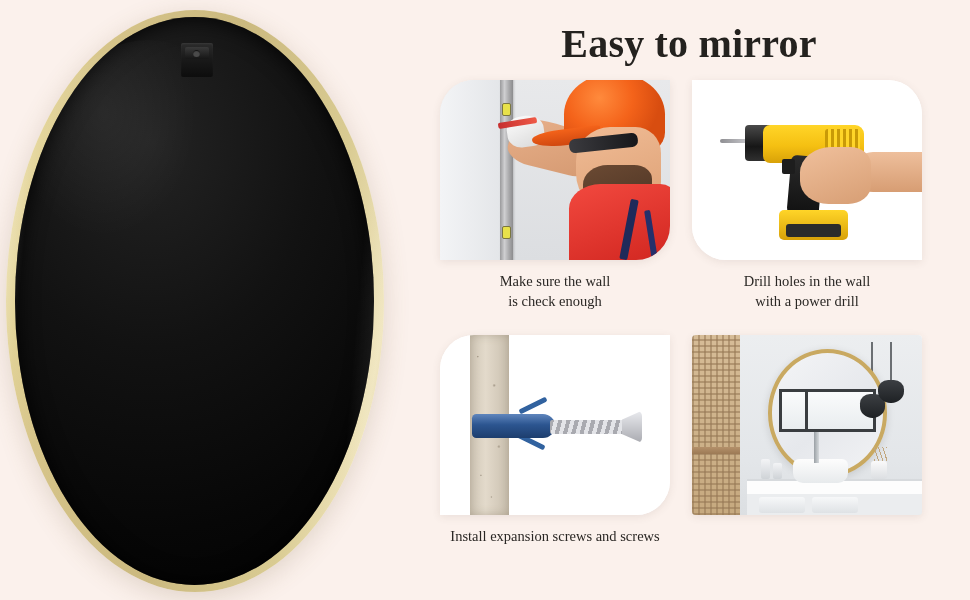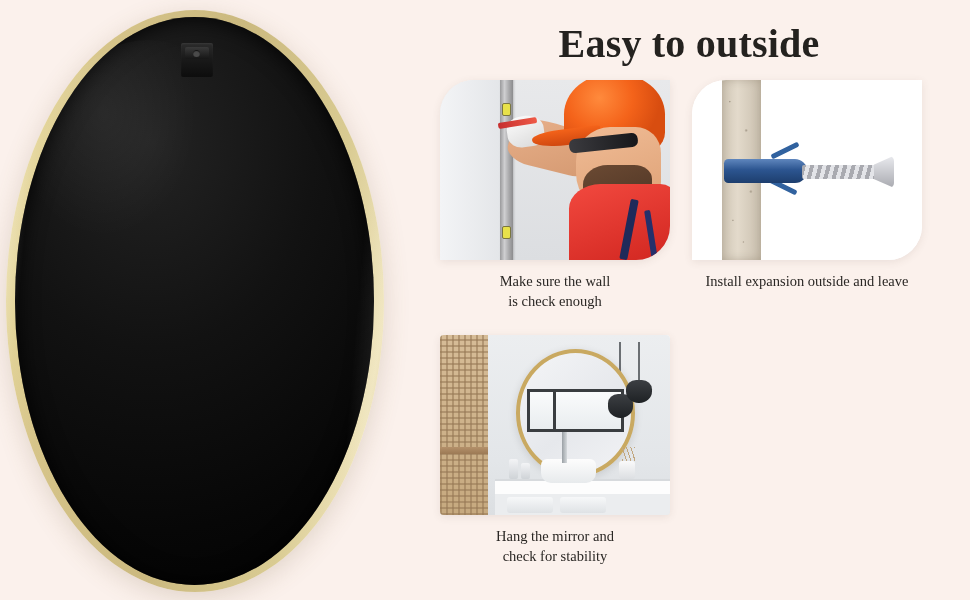--- a/index.html
+++ b/index.html
@@ -331,21 +331,21 @@
     <div id="mirror">
       <div id="mirror-back">
         <div id="mirror-sheen"></div>
         <div id="mount-bracket"></div>
       </div>
     </div>
   </div>
 
   <div id="steps-panel">
 
-    <div id="headline">Easy to outside</div>
+    <div id="headline">Easy to mirror</div>
 
     <div id="steps-grid">
 
       <div class="step">
         <div class="thumb corner-tl-br">
           <div class="sc1">
             <div class="sc1-wallL"></div>
             <div class="sc1-level">
               <div class="sc1-vial v1"></div>
               <div class="sc1-vial v2"></div>
@@ -362,36 +362,57 @@
             <div class="sc1-strap"></div>
             <div class="sc1-strap2"></div>
           </div>
         </div>
         <div class="caption">
           <span class="ln">Make sure the wall</span>
           <span class="ln">is check enough</span>
         </div>
       </div>
 
+      <div class="step">
+        <div class="thumb corner-tr-bl">
+          <div class="sc2">
+            <div class="sc2-bit"></div>
+            <div class="sc2-chuck"></div>
+            <div class="sc2-collar"></div>
+            <div class="sc2-body"></div>
+            <div class="sc2-vents"></div>
+            <div class="sc2-grip"></div>
+            <div class="sc2-trigger"></div>
+            <div class="sc2-batt"></div>
+            <div class="sc2-batt2"></div>
+            <div class="sc2-forearm"></div>
+            <div class="sc2-hand"></div>
+          </div>
+        </div>
+        <div class="caption">
+          <span class="ln">Drill holes in the wall</span>
+          <span class="ln">with a power drill</span>
+        </div>
+      </div>
 
       <div class="step">
         <div class="thumb corner-tl-br">
           <div class="sc3">
             <div class="sc3-wall">
               <div class="sc3-tex"></div>
             </div>
             <div class="sc3-fin f1"></div>
             <div class="sc3-fin f2"></div>
             <div class="sc3-plug"></div>
             <div class="sc3-screw"></div>
             <div class="sc3-head"></div>
           </div>
         </div>
         <div class="caption">
-          <span class="ln">Install expansion outside and leave</span>
+          <span class="ln">Install expansion screws and screws</span>
         </div>
       </div>
 
       <div class="step">
         <div class="thumb corner-soft">
           <div class="sc4">
             <div class="sc4-rattan"></div>
             <div class="sc4-rattan-band"></div>
             <div class="sc4-pend p1"></div>
             <div class="sc4-pend p2"></div>
@@ -404,21 +425,17 @@
             <div class="sc4-basin"></div>
             <div class="sc4-tap"></div>
             <div class="sc4-bottle b1"></div>
             <div class="sc4-bottle b2"></div>
             <div class="sc4-sticks"></div>
             <div class="sc4-diff"></div>
             <div class="sc4-towel t1"></div>
             <div class="sc4-towel t2"></div>
           </div>
         </div>
-        <div class="caption">
-          <span class="ln">Hang the mirror and</span>
-          <span class="ln">check for stability</span>
-        </div>
       </div>
 
     </div>
   </div>
 </div>
 
 </body></html>

